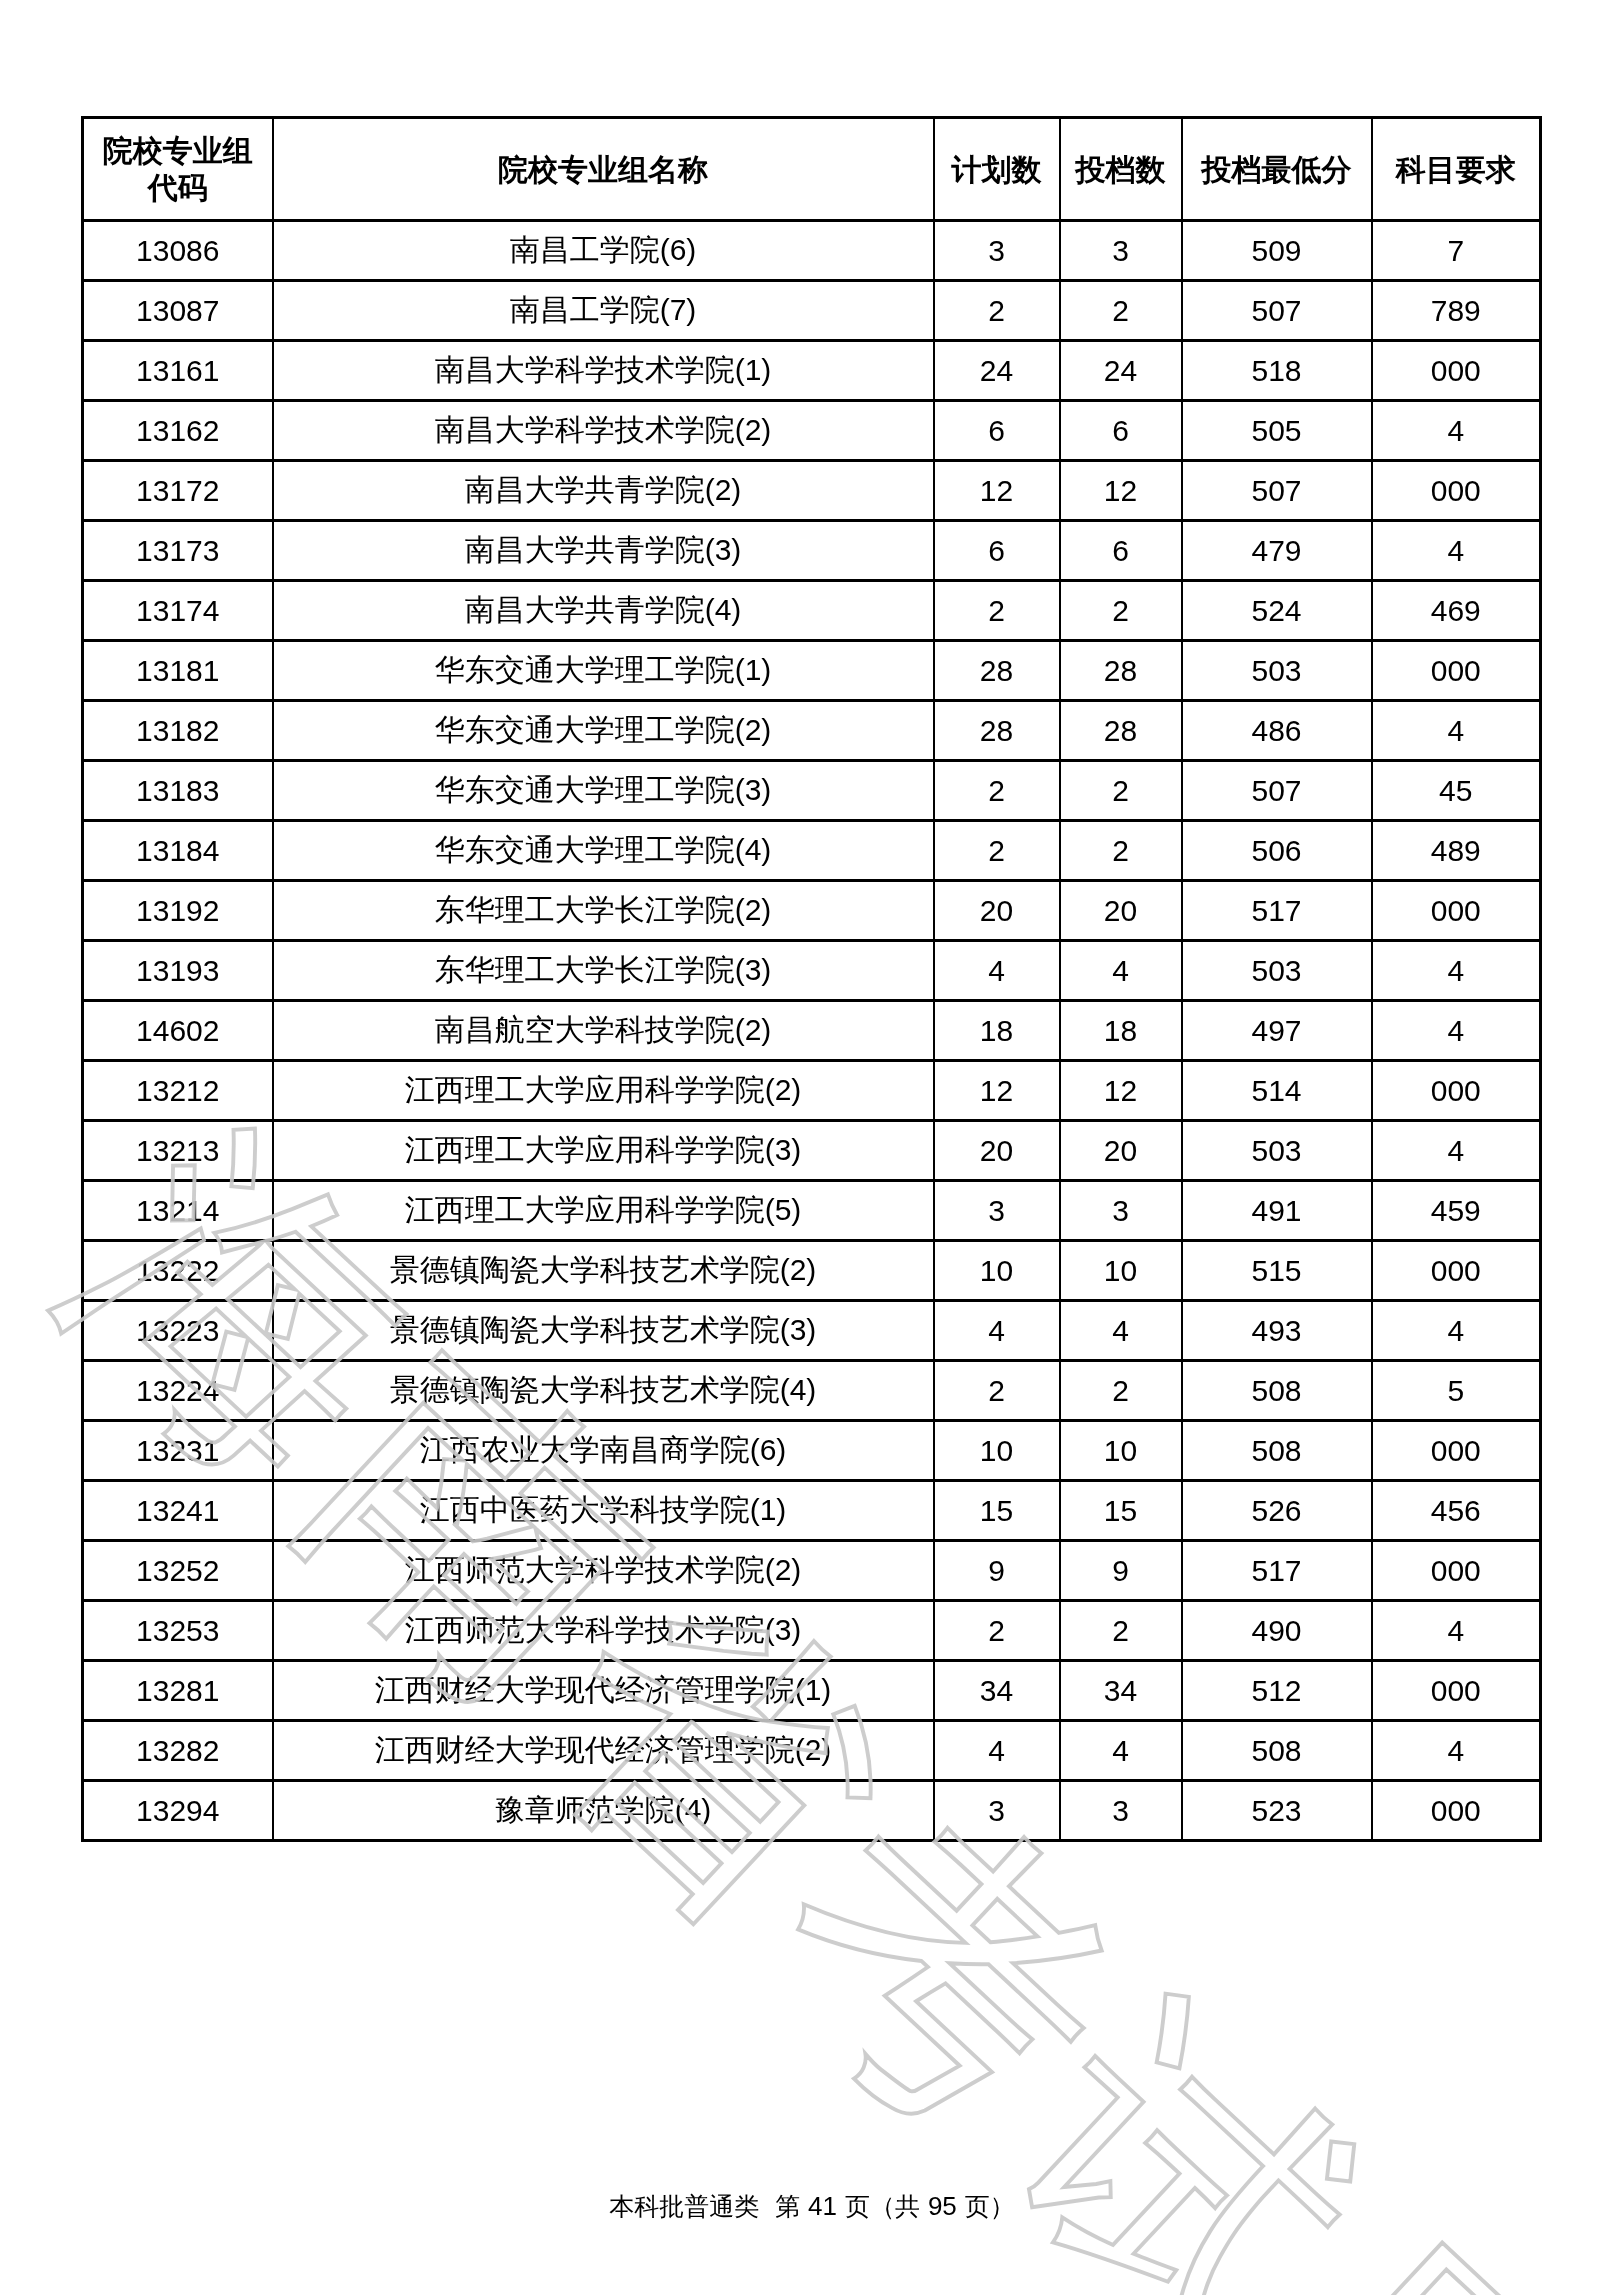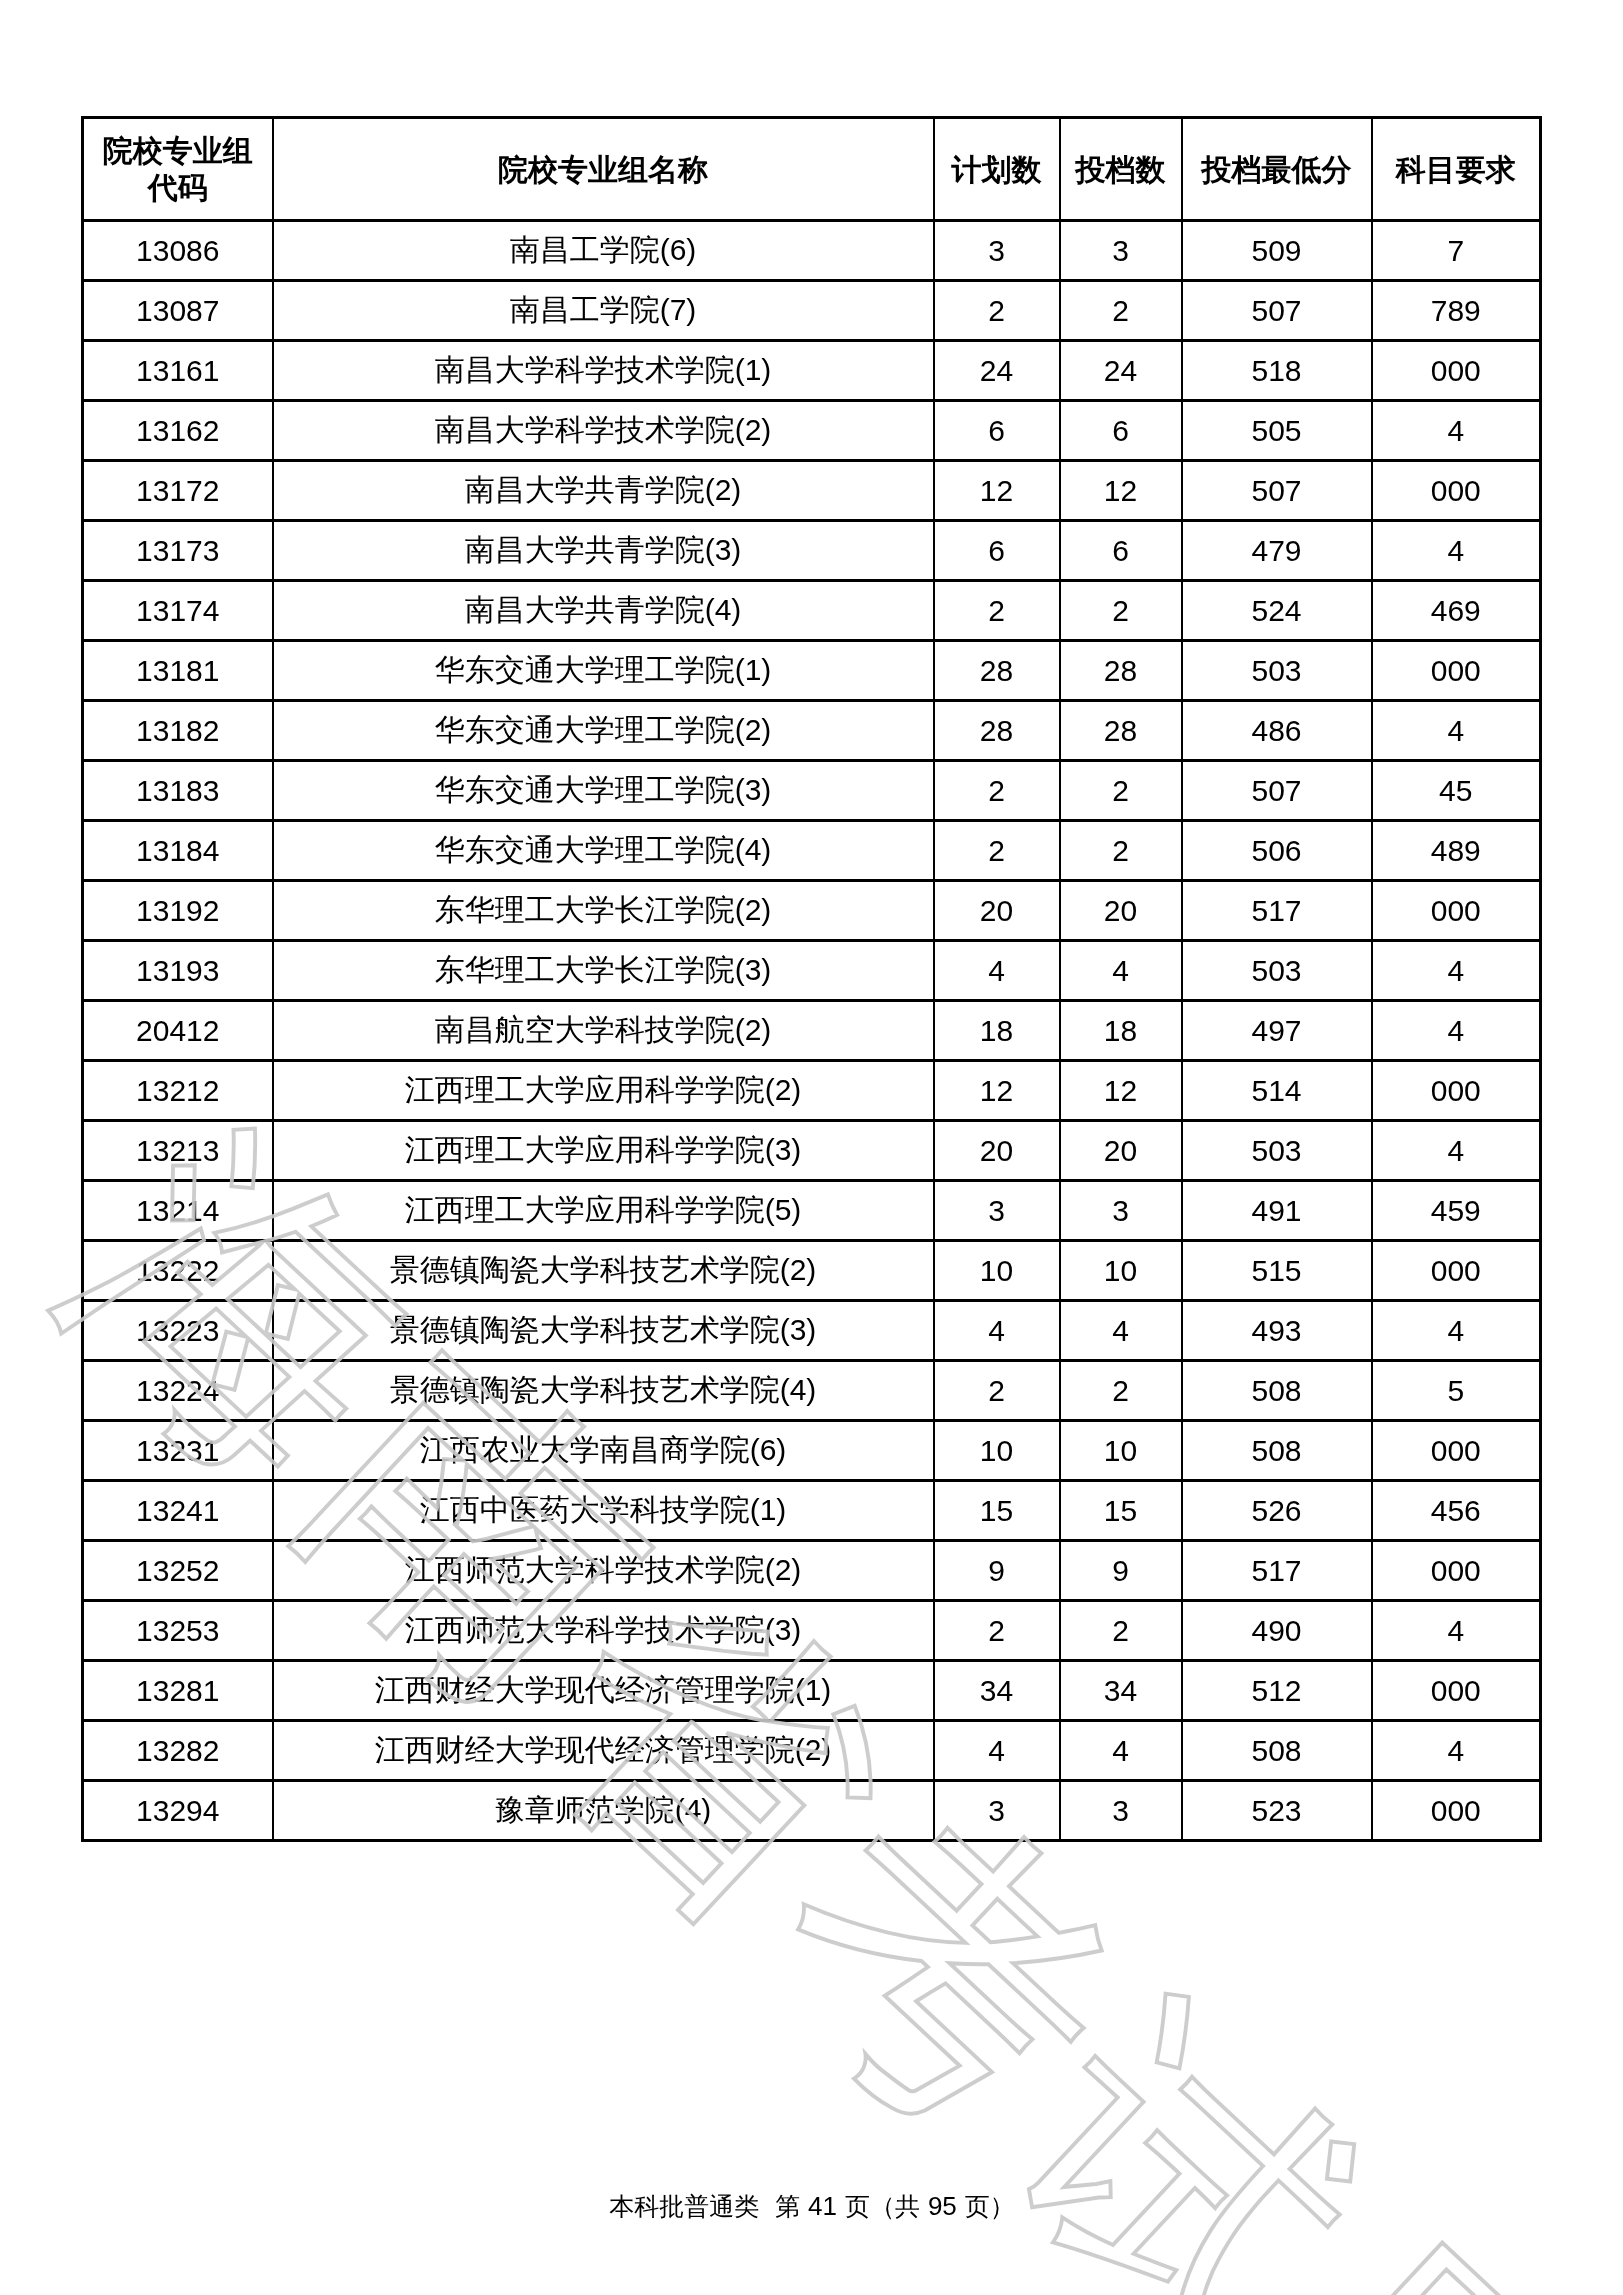--- a/index.html
+++ b/index.html
@@ -166,21 +166,21 @@
         </tr>
         <tr>
           <td>13193</td>
           <td>东华理工大学长江学院(3)</td>
           <td>4</td>
           <td>4</td>
           <td>503</td>
           <td>4</td>
         </tr>
         <tr>
-          <td>20412</td>
+          <td>14602</td>
           <td>南昌航空大学科技学院(2)</td>
           <td>18</td>
           <td>18</td>
           <td>497</td>
           <td>4</td>
         </tr>
         <tr>
           <td>13212</td>
           <td>江西理工大学应用科学学院(2)</td>
           <td>12</td>

